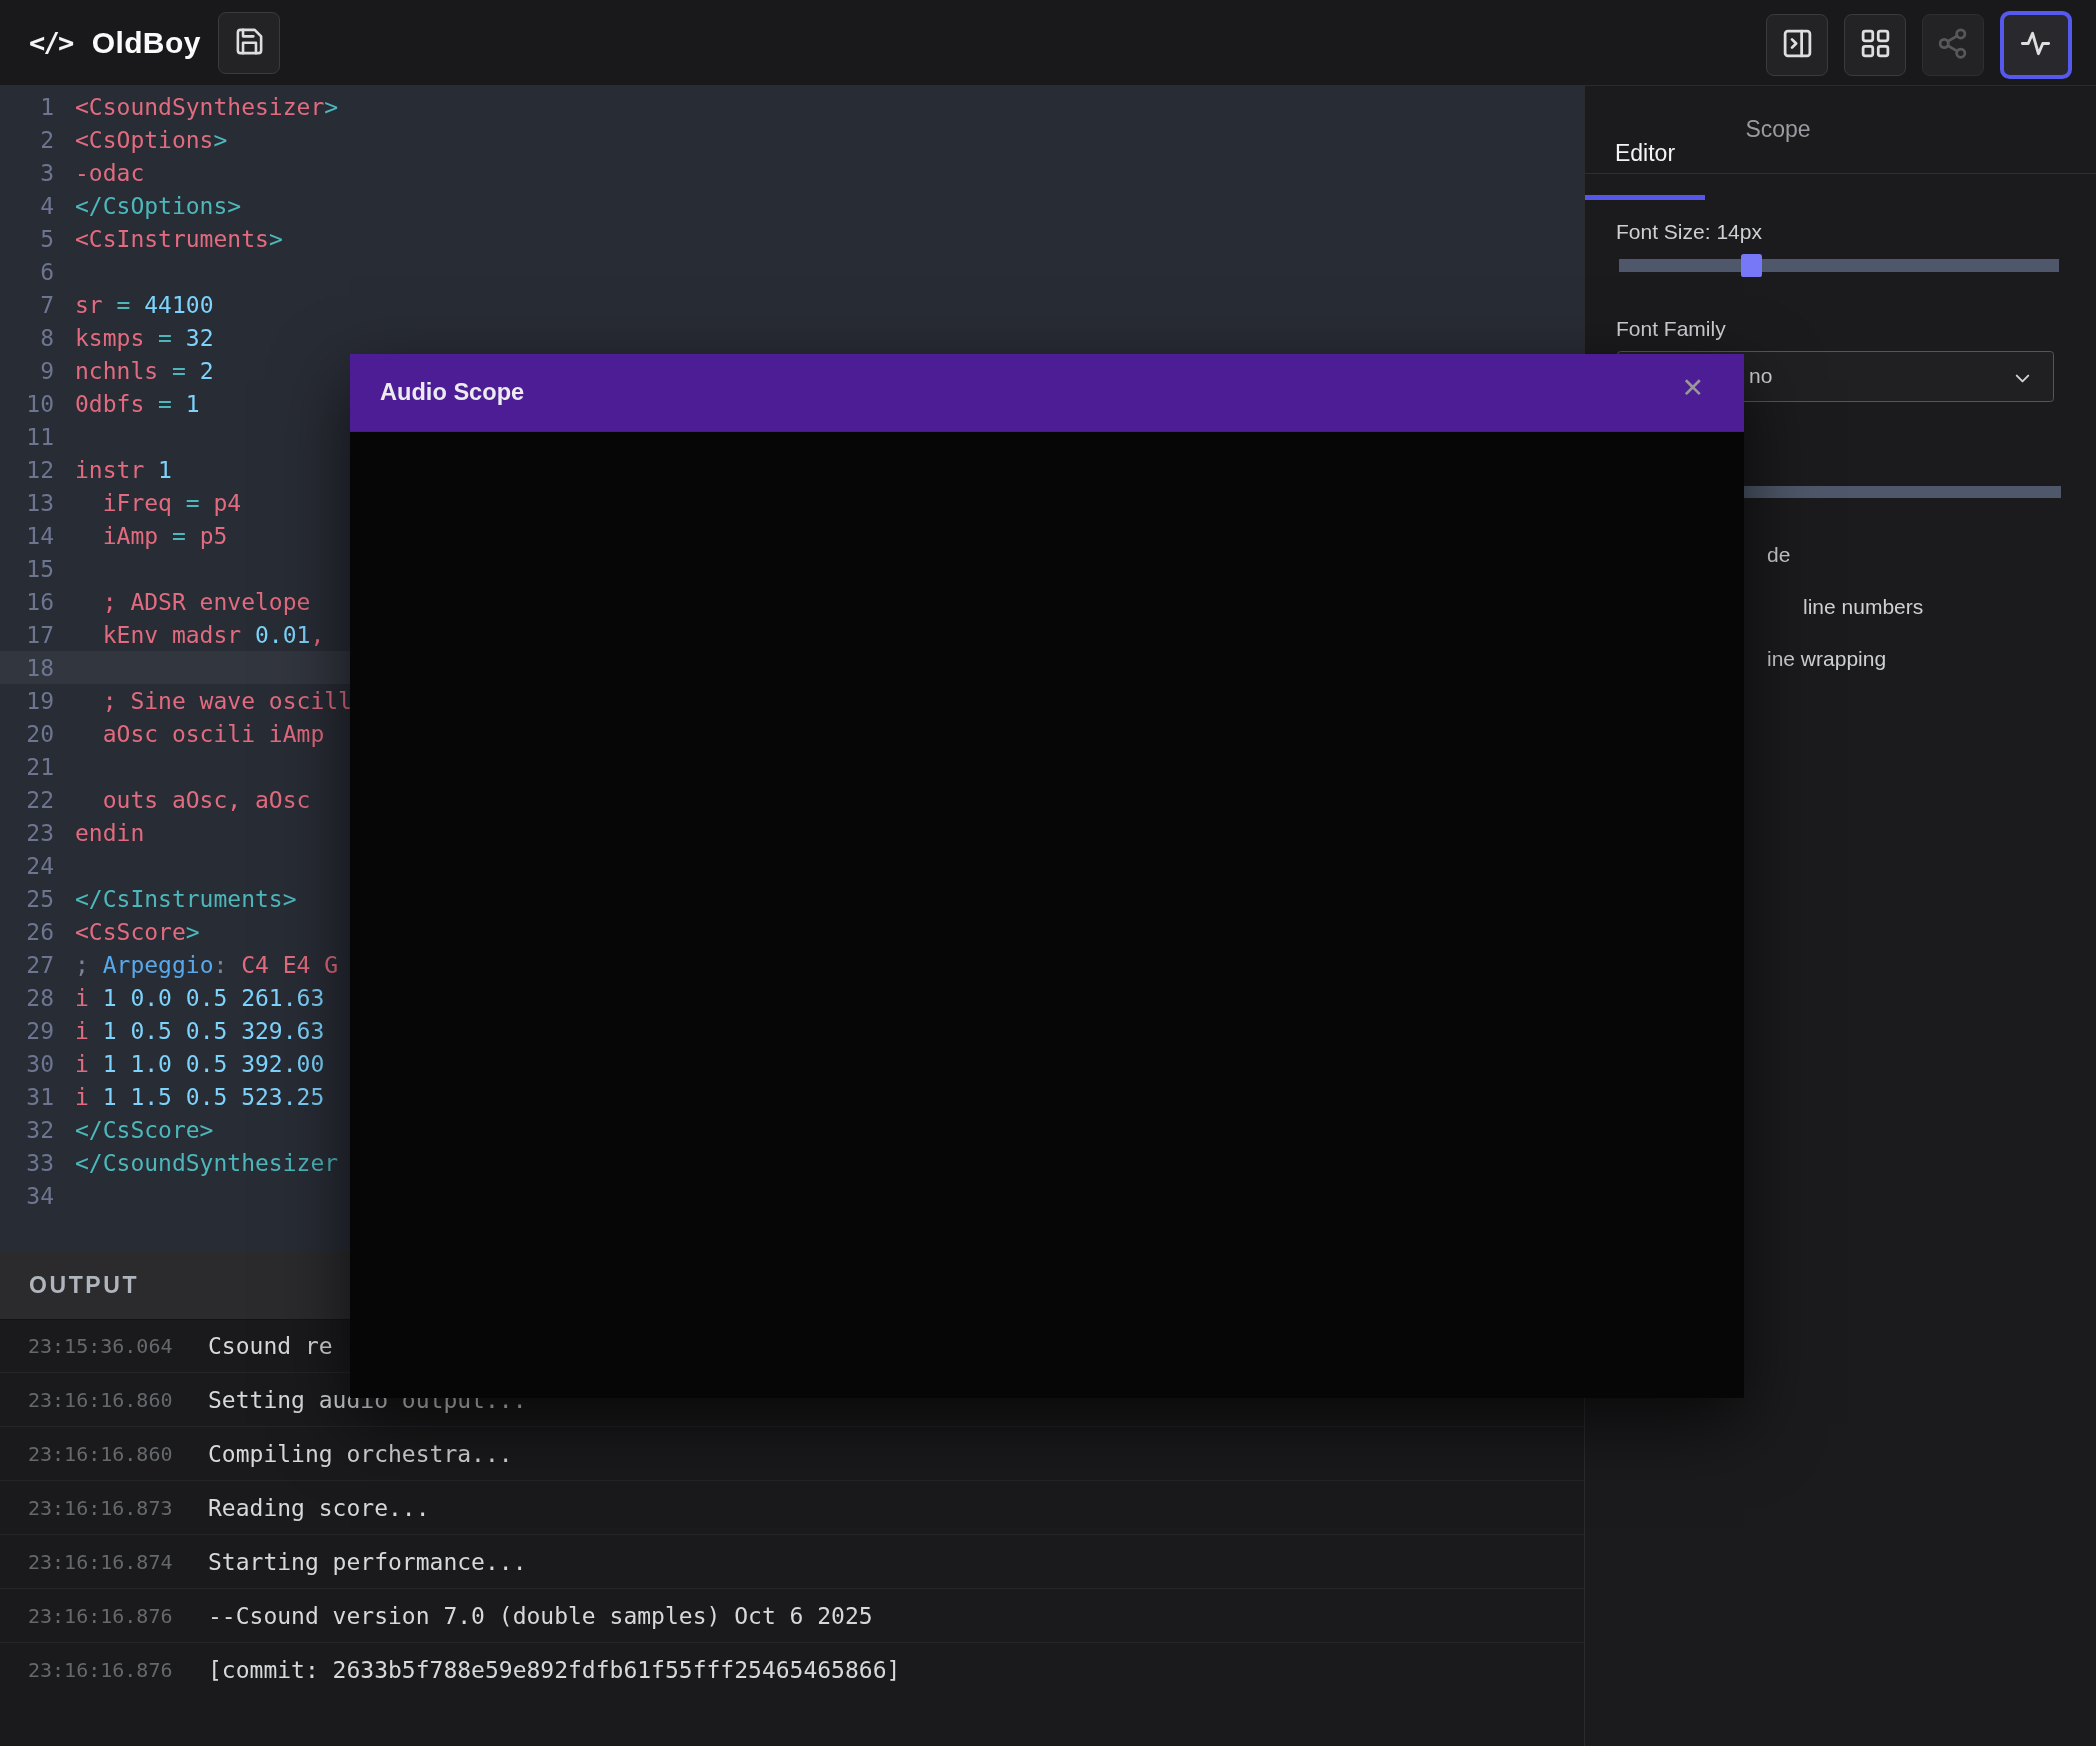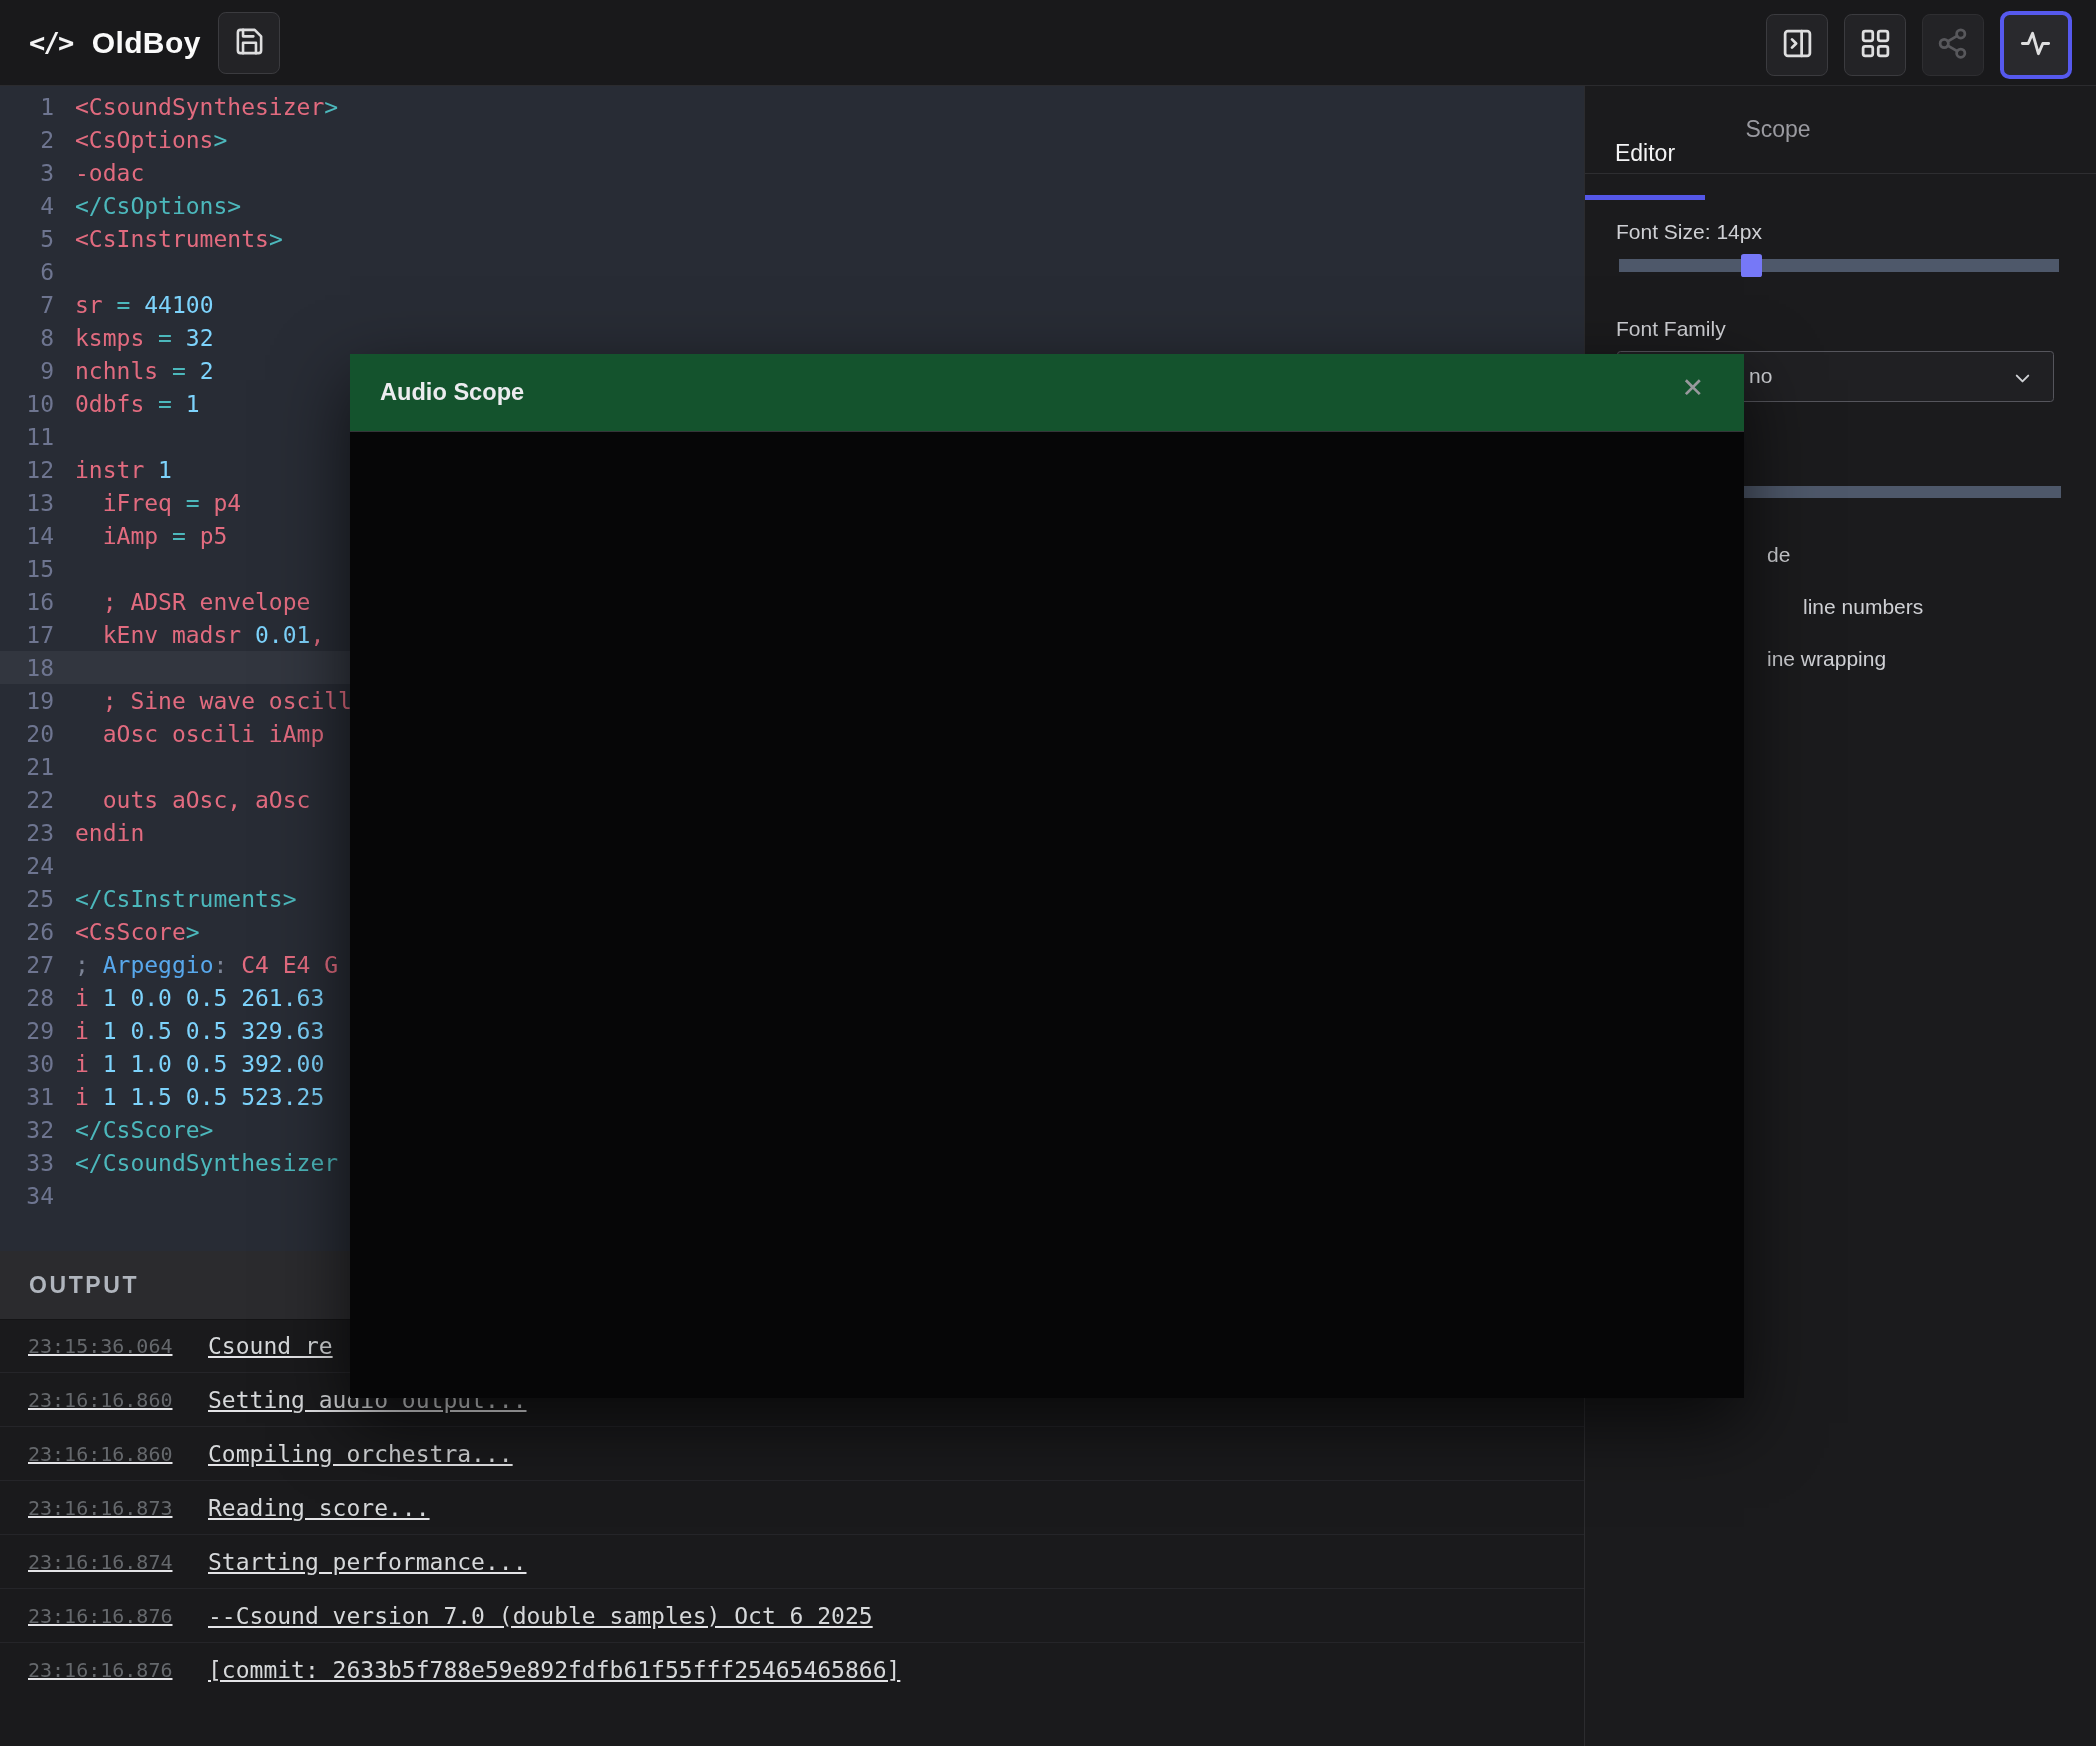--- a/index.html
+++ b/index.html
@@ -30,21 +30,21 @@
   .gutter{display:inline-block;width:54px;text-align:right;color:#6e7590;flex:none;}
   .codetext{margin-left:21px;}
   .tok-pink{color:#e26b7f;} .tok-teal{color:#4cb8bc;} .tok-yellow{color:#7dd3fc;}
   .tok-blue{color:#58a8ec;} .tok-gray{color:#7d8496;}
   #code-lines{padding-top:5.2px;}
 
   
   .output-header{position:absolute;left:0;top:1251px;width:1584px;height:68px;background:#2b2b2e;
                  border-bottom:0.9px solid #141416;display:flex;align-items:center;z-index:5;}
   .output-header span{margin-left:29px;font-size:23px;font-weight:600;letter-spacing:2.6px;color:#b0b5bd;}
-  .output-rows{position:absolute;left:0;top:1319px;width:1584px;height:428px;background:#1a1a1c;z-index:4;text-decoration:underline;}
+  .output-rows{position:absolute;left:0;top:1319px;width:1584px;height:428px;background:#1a1a1c;z-index:4;}
   .outrow{height:53px;display:flex;align-items:center;border-top:0.9px solid #252529;
           font-family:"DejaVu Sans Mono",monospace;}
   .outrow:first-child{border-top:none;}
   .outtime{width:180px;margin-left:28px;font-size:20px;color:#65686c;flex:none;}
   .outmsg{font-size:23px;color:#d6d8da;white-space:pre;}
 
   
   .sidebar{position:absolute;left:1584px;top:85px;width:513px;height:1662px;background:#1b1b1d;
            border-left:0.9px solid #2c2c2f;box-sizing:border-box;z-index:10;}
   .tabs{position:relative;height:88px;border-bottom:0.9px solid #2e2e31;display:flex;}
@@ -58,21 +58,21 @@
   .slider-thumb{position:absolute;width:21px;height:23.6px;background:#7678f7;border-radius:2.6px;}
   .selectbox{position:absolute;left:32px;top:266px;width:437px;height:51px;background:#202023;
              border:0.9px solid #55555c;border-radius:3.5px;box-sizing:border-box;cursor:pointer;}
   .selectbox .selval{position:absolute;left:131px;top:12.2px;font-size:21px;color:#d0d2d6;}
   .selectbox svg{position:absolute;right:19px;top:15px;color:#d0d2d6;}
   .chk-frag{position:absolute;left:182px;font-size:21px;color:#cfd0d4;cursor:pointer;}
 
   
   .modal{position:absolute;left:350px;top:354px;width:1394px;height:1043px;z-index:50;
          box-shadow:0 26px 70px rgba(0,0,0,.65);}
-  .modal-header{height:77px;background:#14532d;border-bottom:0.9px solid #343438;position:relative;
+  .modal-header{height:77px;background:#4c1d95;border-bottom:0.9px solid #343438;position:relative;
                 display:flex;align-items:center;}
   .modal-title{margin-left:30px;font-size:23.6px;font-weight:600;color:#ececef;}
   .modal-close{position:absolute;right:40px;top:21px;font-size:27px;color:#98989c;cursor:pointer;
                line-height:1;}
   .modal-body{height:966px;background:#060607;}
 </style>
 </head>
 <body>
 
 <div class="app">

